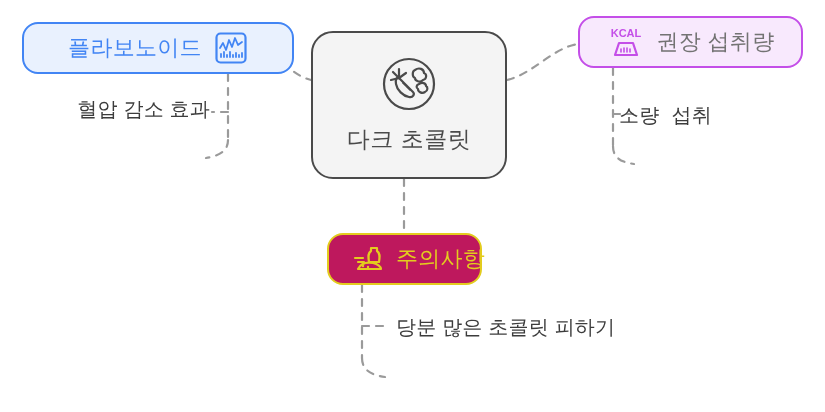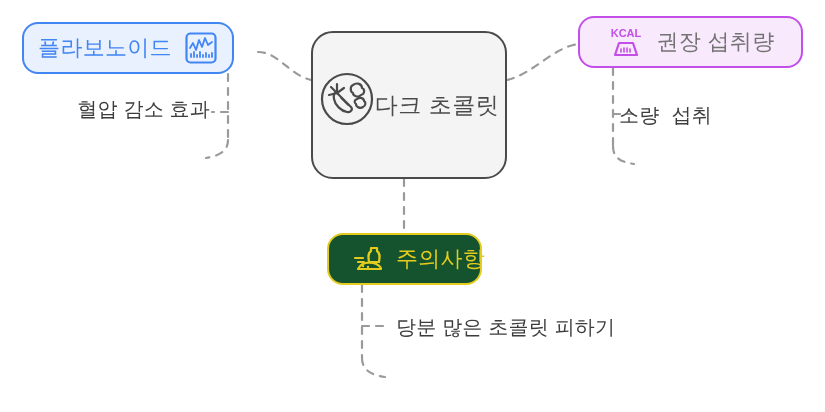--- a/index.html
+++ b/index.html
@@ -39,20 +39,21 @@
 
   
   .node-center {
     left: 311px;
     top: 31px;
     width: 196px;
     height: 148px;
     border: 2.5px solid #4a4a4a;
     border-radius: 22px;
     background: #f4f4f4;
+    flex-direction: column;
     justify-content: center;
   }
   .node-center .center-icon {
     margin-bottom: 8px;
   }
   .node-center .center-label {
     font-size: 23px;
     color: #4a4a4a;
     letter-spacing: 0.5px;
   }
@@ -71,21 +72,21 @@
     justify-content: center;
   }
   .node-branch .branch-label {
     font-size: 22px;
     letter-spacing: 0.3px;
   }
 
   .node-flavonoid {
     left: 22px;
     top: 22px;
-    width: 212px;
+    width: 272px;
     border-color: #4285f4;
     background: #e9f1fe;
   }
   .node-flavonoid .branch-label {
     color: #4285f4;
     order: 1;
     margin-right: 12px;
   }
   .node-flavonoid .branch-icon {
     order: 2;
@@ -103,21 +104,21 @@
   }
   .node-intake .branch-label {
     color: #737373;
   }
 
   .node-caution {
     left: 327px;
     top: 233px;
     width: 155px;
     border-color: #e3cc1e;
-    background: #14532d;
+    background: #be185d;
     padding-left: 44px;
   }
   .node-caution .branch-icon {
     margin-right: 10px;
   }
   .node-caution .branch-label {
     color: #e3cc1e;
   }
 
   

